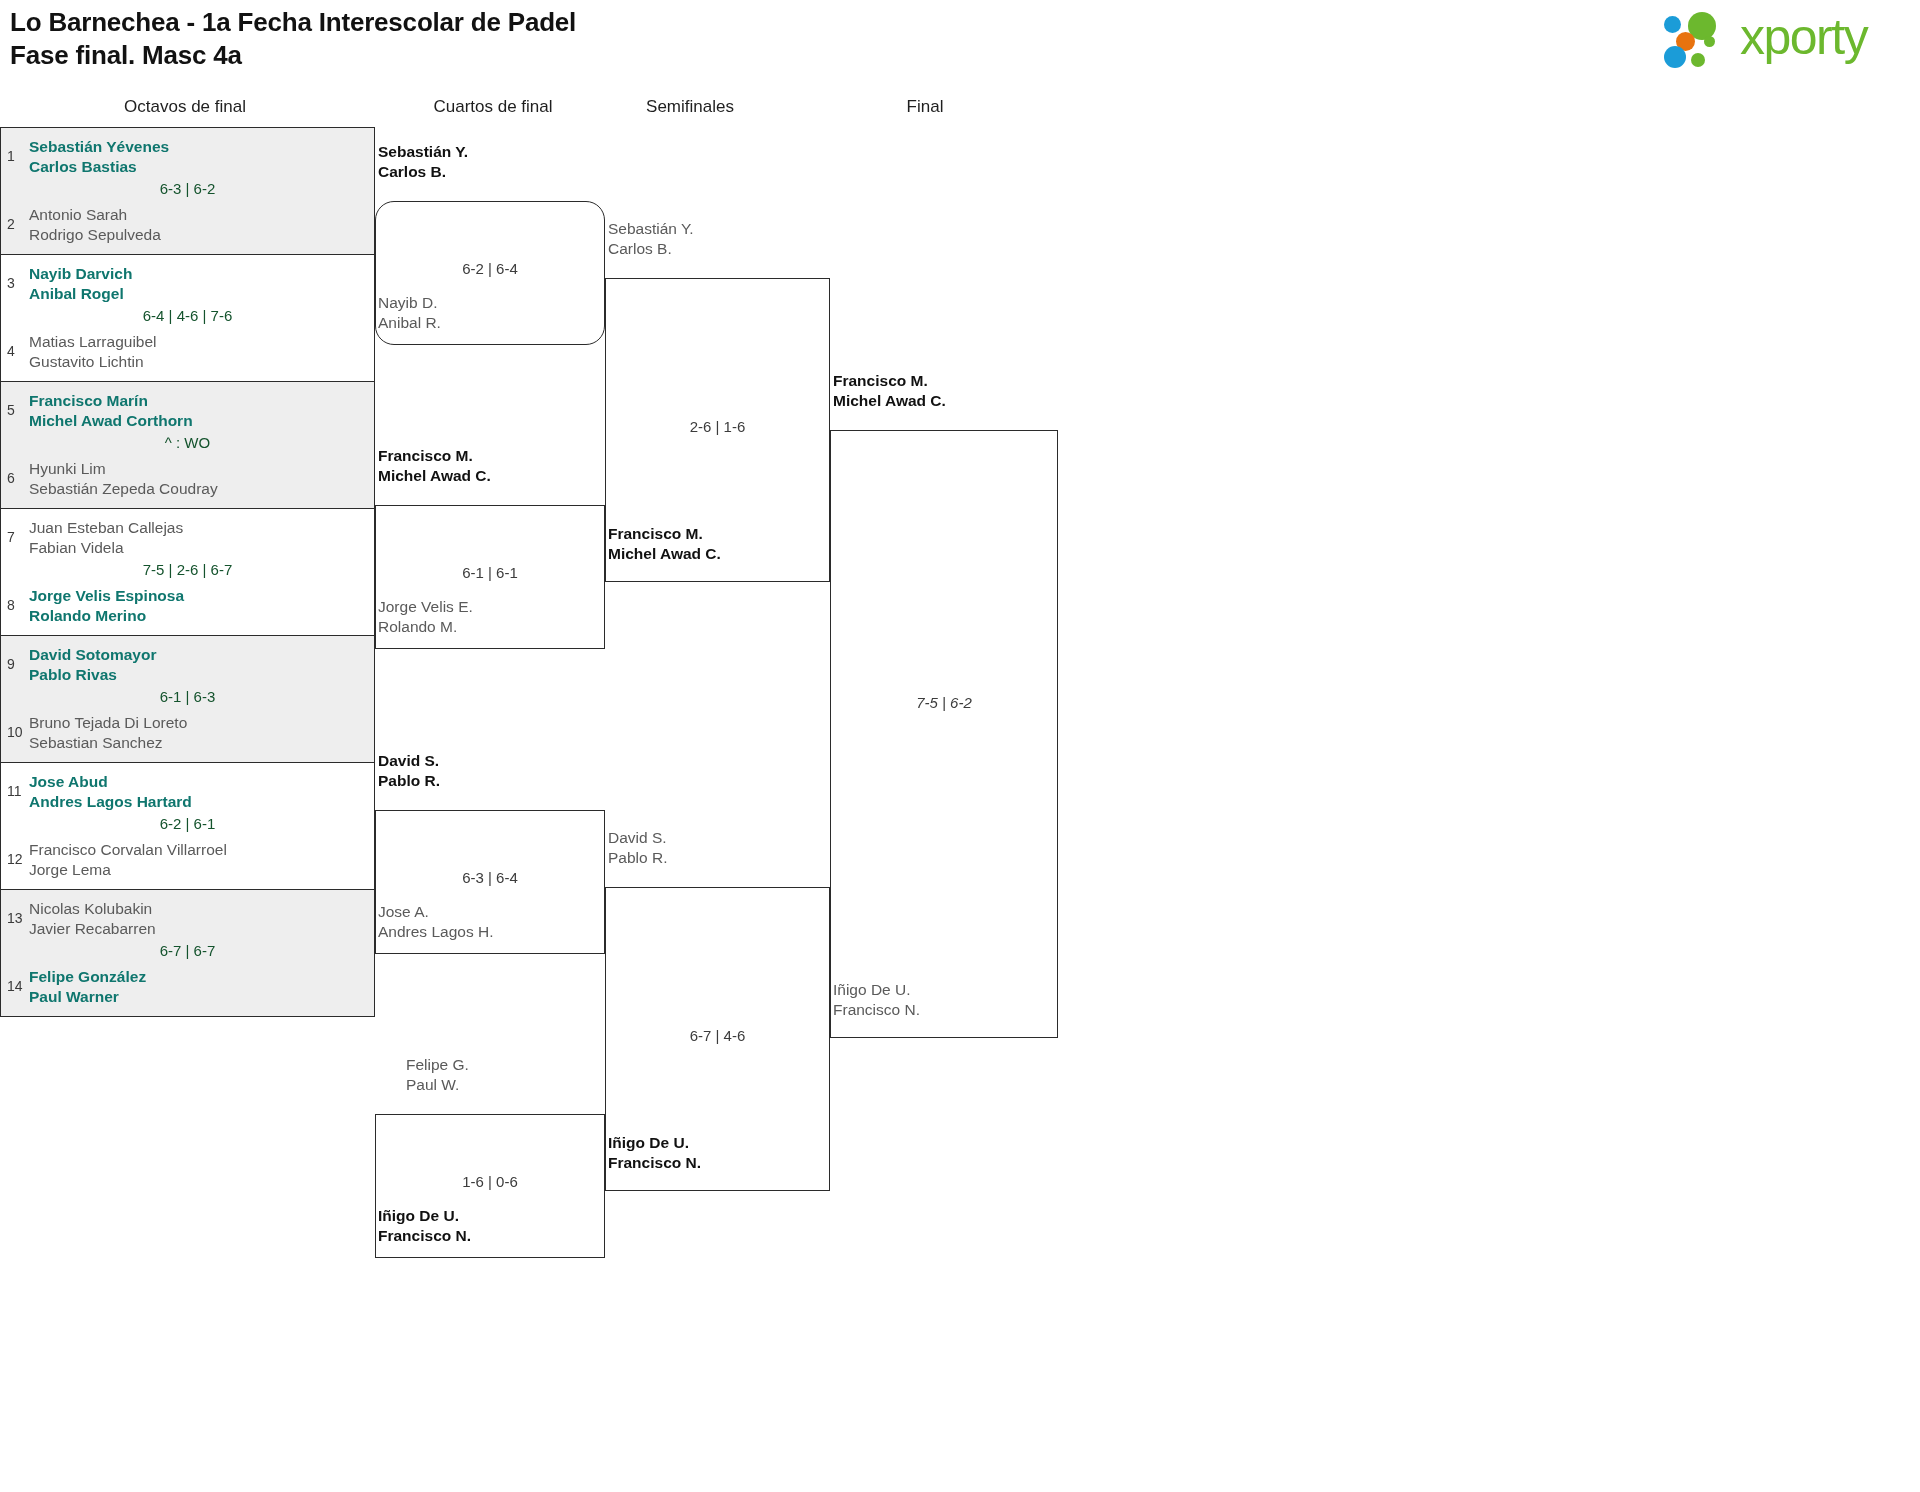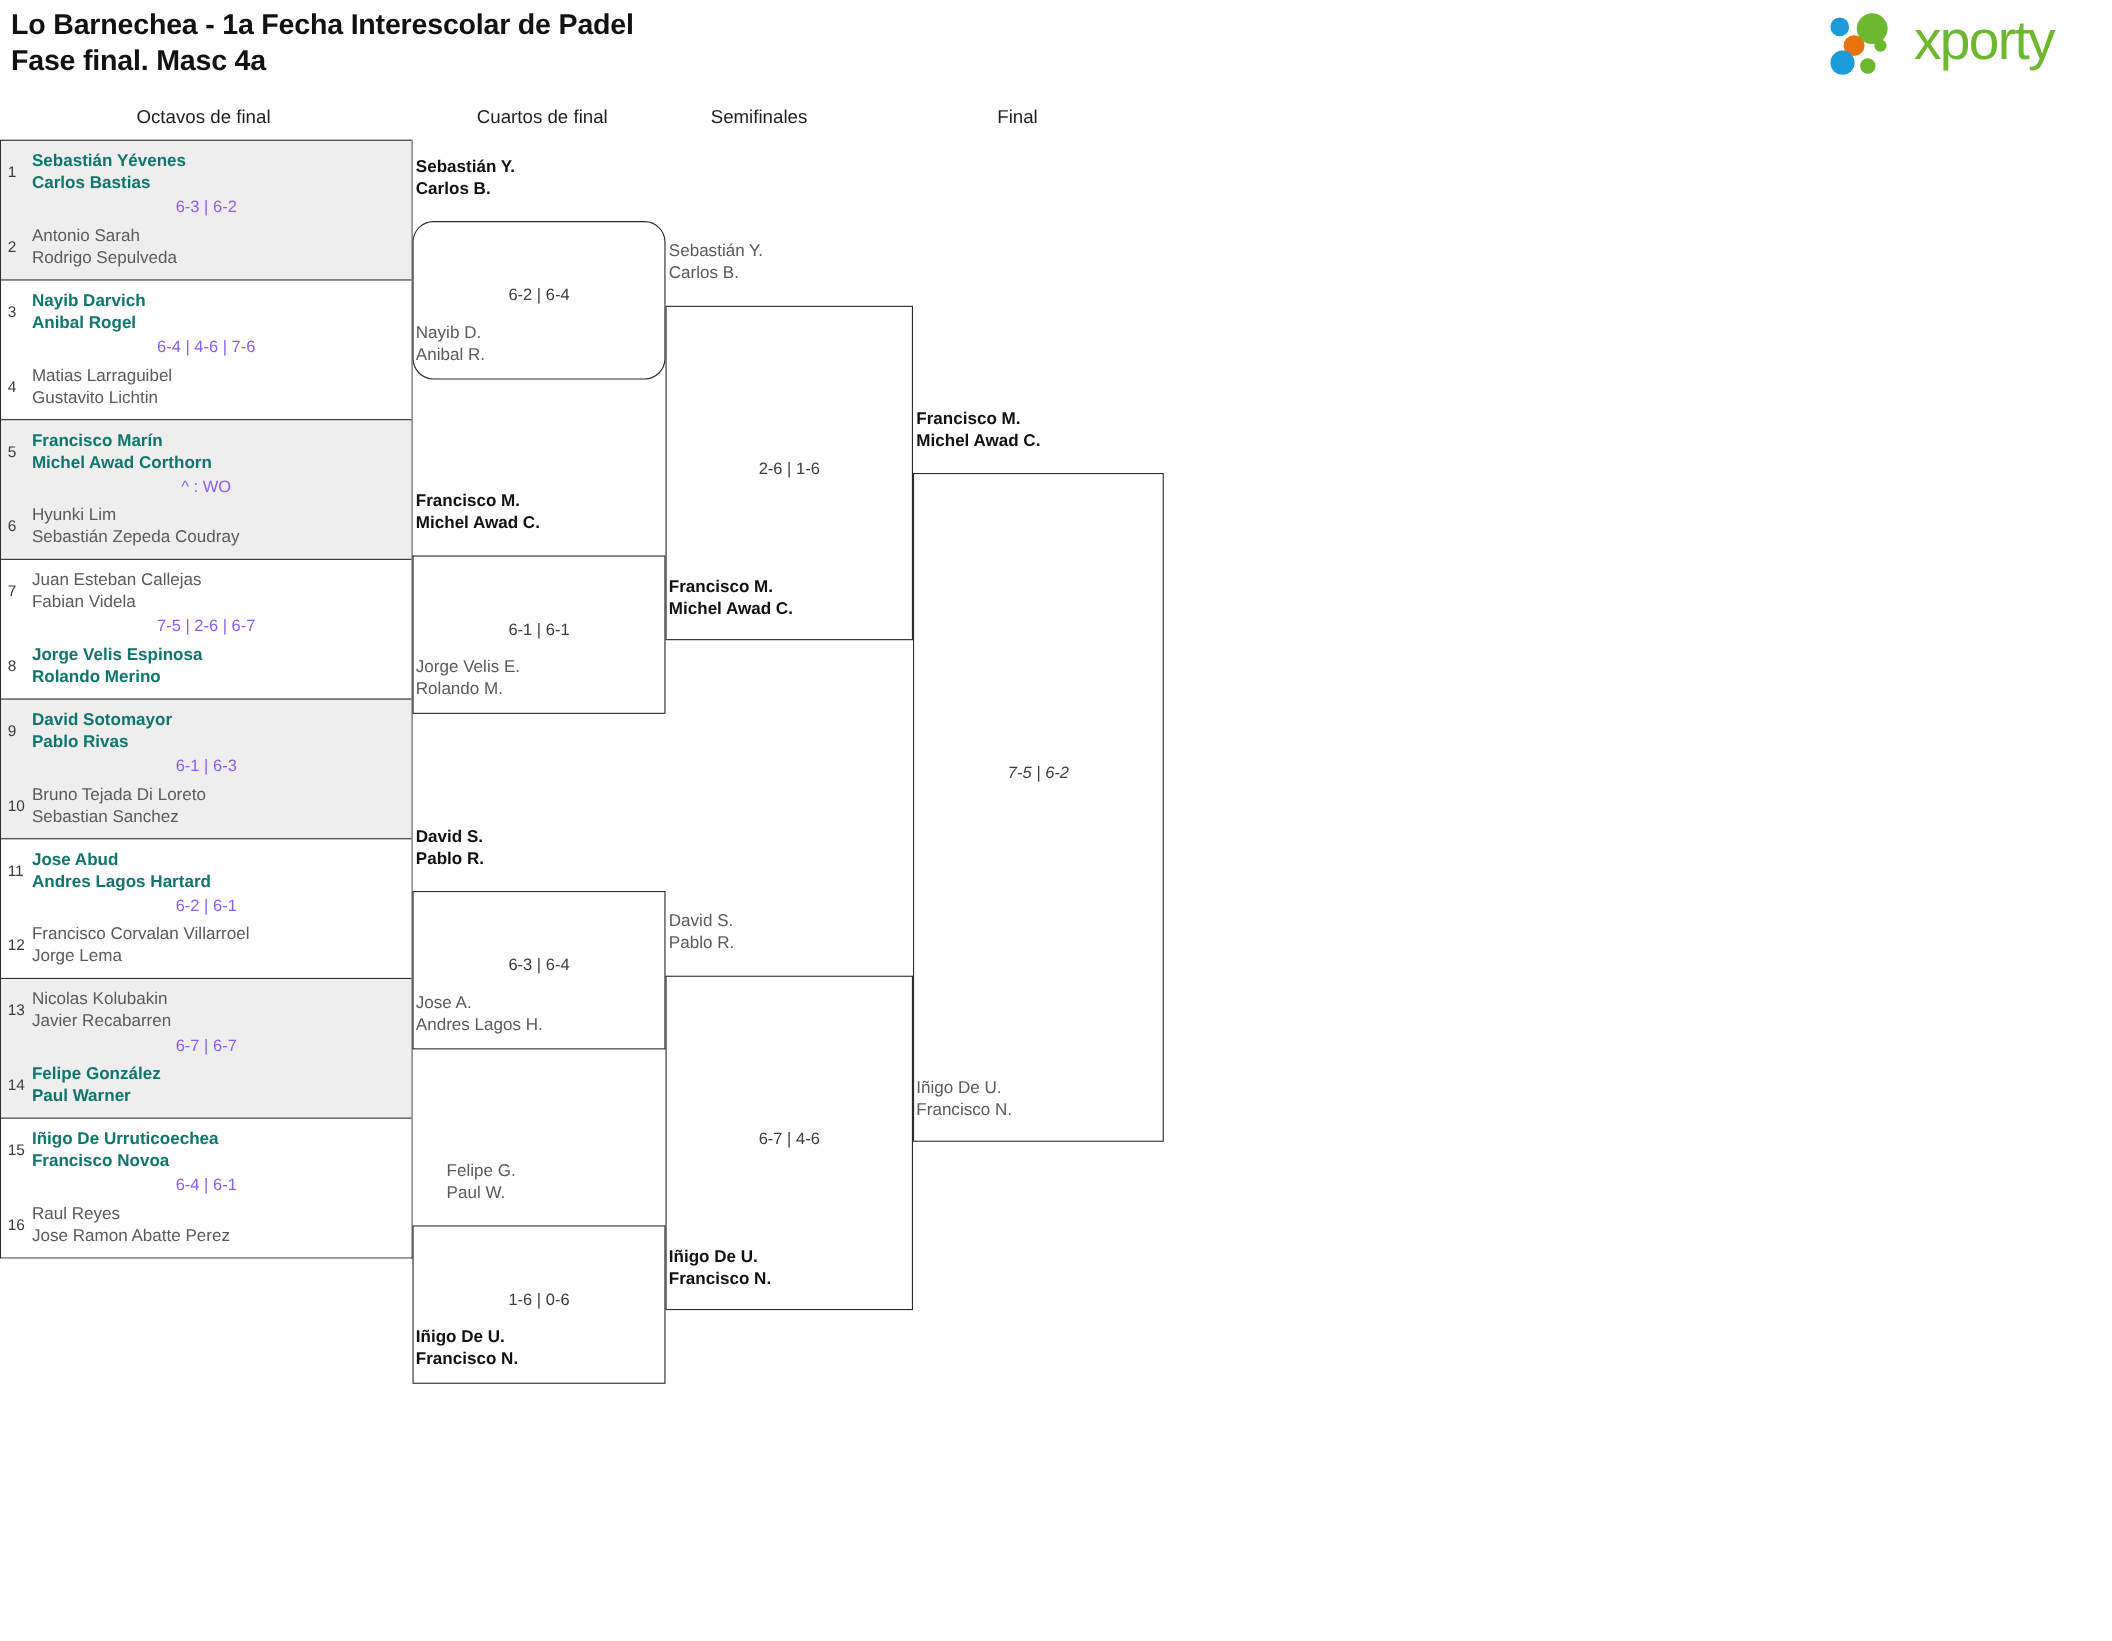--- a/index.html
+++ b/index.html
@@ -55,21 +55,21 @@
 
   .team { position: absolute; left: 28px; font-size: 15.5px; line-height: 19.5px; }
   .team.top { top: 9px; }
   .team.bot { top: 77px; }
   .team .ln { display: block; white-space: nowrap; }
   .winner .ln { font-weight: 700; color: #0f766e; }
   .loser  .ln { font-weight: 400; color: #5a5a5a; }
 
   .r1-score {
     position: absolute; left: 0; right: 0; top: 52px;
-    text-align: center; font-size: 15px; color: #8b5cf6;
+    text-align: center; font-size: 15px; color: #14532d;
   }
 
   
   .cbox { position: absolute; border: 1px solid #2b2b2b; }
   .cbox .cscore {
     position: absolute; left: 0; right: 0;
     text-align: center; font-size: 15px; color: #3c3c3c;
   }
 
   
@@ -190,33 +190,20 @@
           <span class="ln">Nicolas Kolubakin</span>
           <span class="ln">Javier Recabarren</span>
         </div>
         <div class="r1-score">6-7 | 6-7</div>
         <div class="seed bot">14</div>
         <div class="team bot winner">
           <span class="ln">Felipe González</span>
           <span class="ln">Paul Warner</span>
         </div>
       </div>
-      <div class="r1-match plain">
-        <div class="seed top">15</div>
-        <div class="team top winner">
-          <span class="ln">Iñigo De Urruticoechea</span>
-          <span class="ln">Francisco Novoa</span>
-        </div>
-        <div class="r1-score">6-4 | 6-1</div>
-        <div class="seed bot">16</div>
-        <div class="team bot loser">
-          <span class="ln">Raul Reyes</span>
-          <span class="ln">Jose Ramon Abatte Perez</span>
-        </div>
-      </div>
     </div>
 
   <div class="cbox" style="left:375px; top:201px; width:230px; height:144px;border-radius:19px;">
     <div class="cscore" style="top:58px;">6-2 | 6-4</div>
   </div>
   <div class="cbox" style="left:375px; top:505px; width:230px; height:144px;">
     <div class="cscore" style="top:58px;">6-1 | 6-1</div>
   </div>
   <div class="cbox" style="left:375px; top:810px; width:230px; height:144px;">
     <div class="cscore" style="top:58px;">6-3 | 6-4</div>

